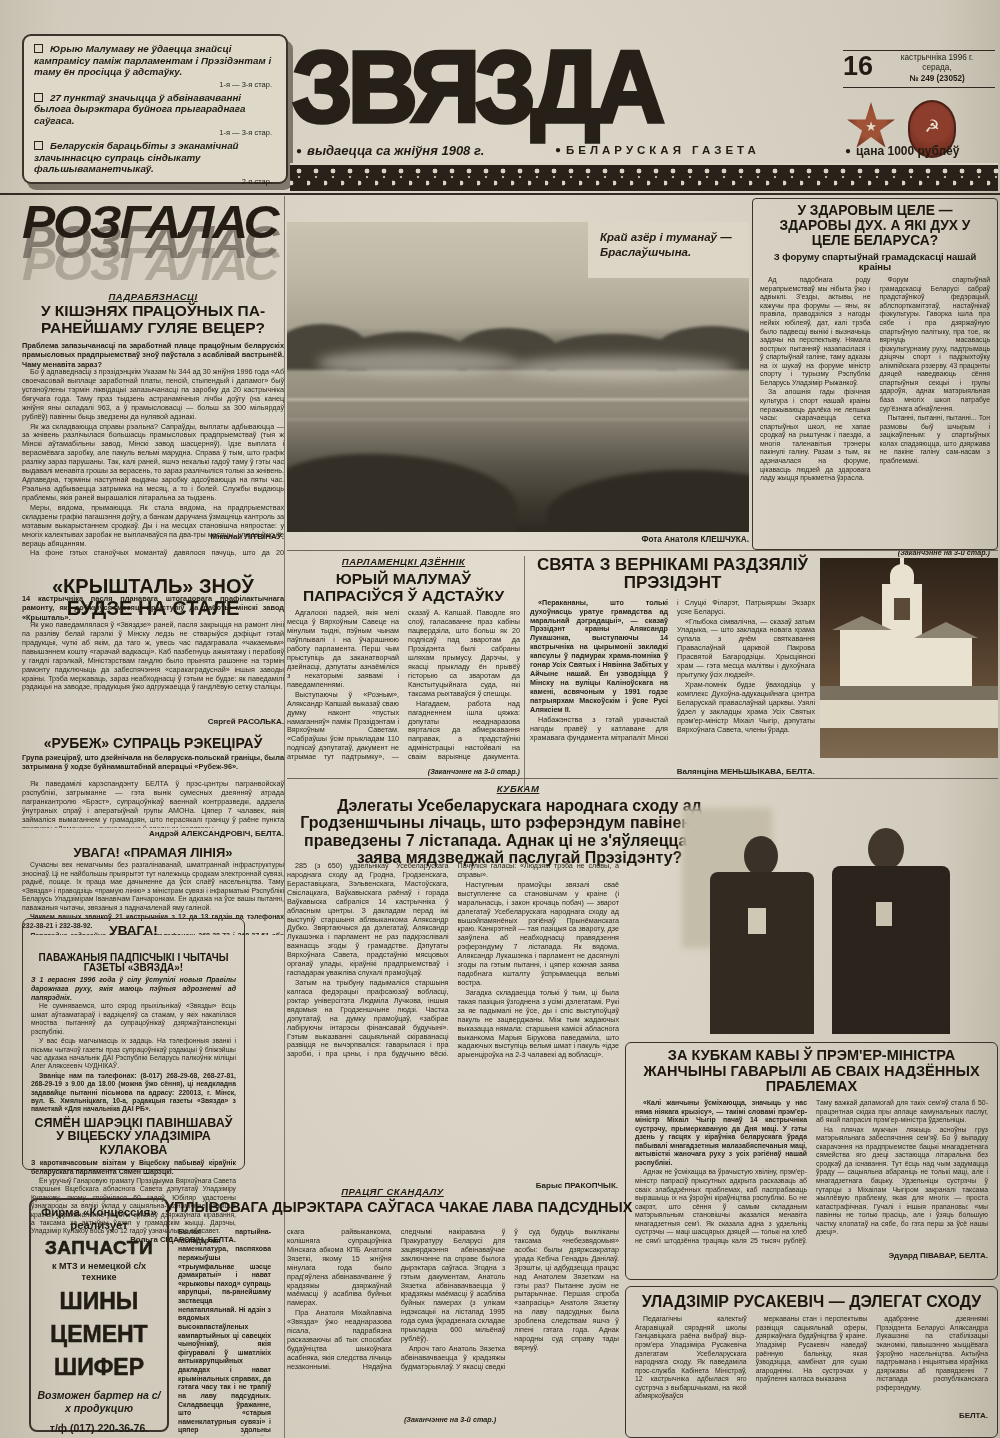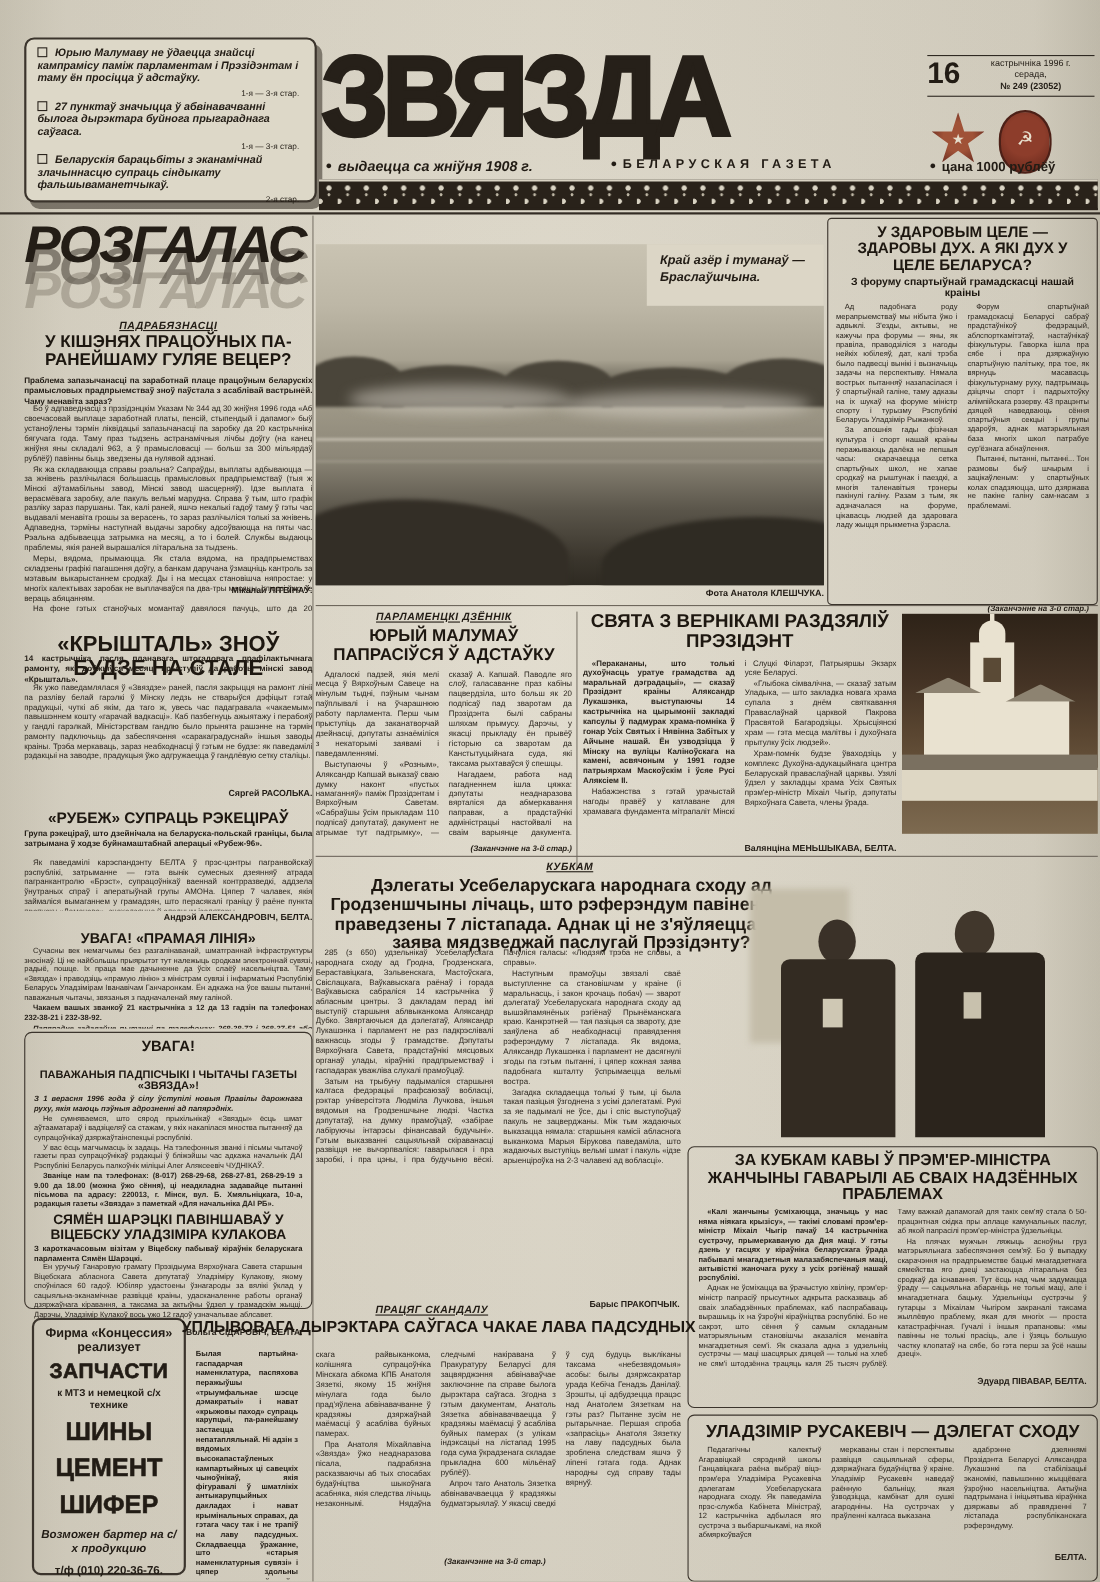--- a/index.html
+++ b/index.html
@@ -58,21 +58,21 @@
 
   
   #rozgalas{left:22px;top:198px;width:262px;height:90px;}
   .roz{position:absolute;left:0;top:0;width:100%;font-weight:bold;font-style:italic;font-size:47px;
     letter-spacing:-2px;transform:scaleX(1.06);transform-origin:left;white-space:nowrap;line-height:1;}
   .roz.l1{color:#231d16;z-index:3;}
   .roz.l2{color:rgba(104,98,87,.75);top:20px;z-index:2;}
   .roz.l3{color:rgba(142,135,120,.55);top:42px;z-index:1;}
 
   .leftcol{left:22px;width:262px;}
-  #uvagabox{left:22px;top:938px;width:262px;height:252px;border:1.5px solid #3b342c;border-radius:7px;
+  #uvagabox{left:22px;top:918px;width:223px;height:252px;border:1.5px solid #3b342c;border-radius:7px;
     padding:5px 8px;box-sizing:border-box;}
   #adbox{left:29px;top:1198px;width:140px;height:234px;border:2px solid #3b342c;border-radius:8px;
     padding:6px 6px;box-sizing:border-box;text-align:center;}
   #adbox .f1{font-weight:bold;font-size:11.5px;line-height:1.15;}
   #adbox .big{font-weight:bold;font-size:19px;letter-spacing:.5px;margin-top:5px;-webkit-text-stroke:.6px #221c15;}
   #adbox .note{font-weight:bold;font-size:9px;line-height:1.15;margin-top:2px;}
   #adbox .prod{font-weight:bold;font-size:23px;margin-top:6px;-webkit-text-stroke:.5px #221c15;}
   #adbox .barter{font-weight:bold;font-style:italic;font-size:10.5px;margin-top:8px;line-height:1.2;}
   #adbox .phone{font-weight:bold;font-size:10.5px;margin-top:8px;}
 
@@ -220,21 +220,21 @@
 
   <div class="abs" id="adbox">
     <div class="f1">Фирма «Концессия»</div>
     <div class="f1">реализует</div>
     <div class="big">ЗАПЧАСТИ</div>
     <div class="note">к МТЗ и немецкой с/х технике</div>
     <div class="prod">ШИНЫ</div>
     <div class="prod">ЦЕМЕНТ</div>
     <div class="prod">ШИФЕР</div>
     <div class="barter">Возможен бартер на с/х продукцию</div>
-    <div class="phone">т/ф (010) 220-36-76.</div>
+    <div class="phone">т/ф (017) 220-36-76.</div>
   </div>
 
   <div class="abs" id="mainphoto">
     <div class="tree" style="left:-10px;top:102px;width:90px;height:46px;"></div>
     <div class="tree" style="left:60px;top:110px;width:120px;height:38px;"></div>
     <div class="tree" style="left:170px;top:106px;width:100px;height:42px;"></div>
     <div class="tree" style="left:260px;top:112px;width:130px;height:36px;"></div>
     <div class="tree" style="left:370px;top:104px;width:110px;height:44px;"></div>
     <div class="mist" style="left:30px;top:128px;width:200px;height:26px;"></div>
     <div class="mist" style="left:220px;top:134px;width:230px;height:24px;"></div>

